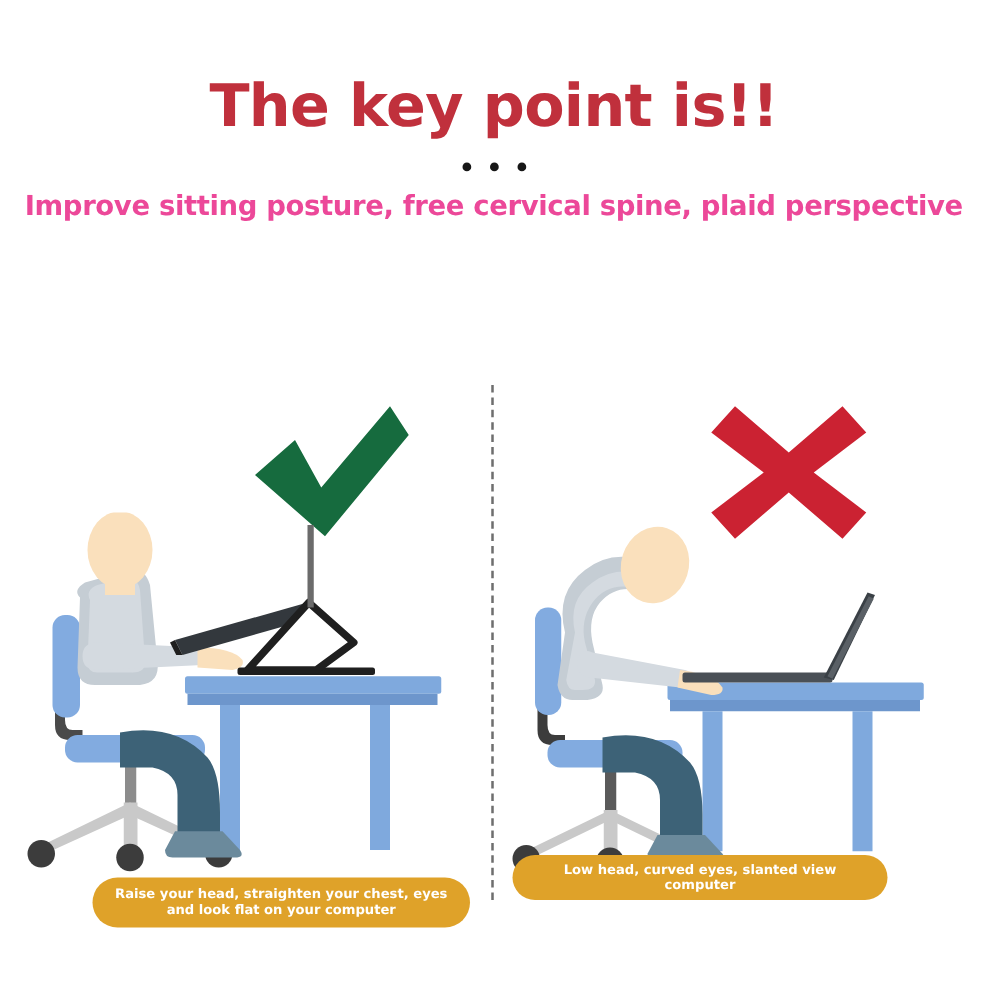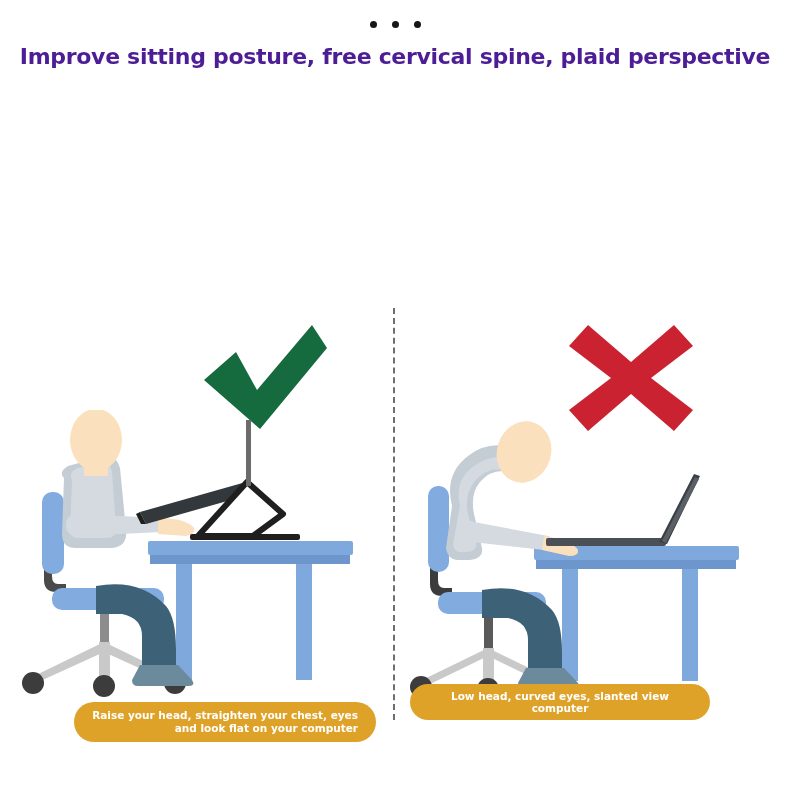--- a/index.html
+++ b/index.html
@@ -56,21 +56,21 @@
     border-radius: 50%;
     background: #171717;
   }
   .tagline {
     margin: 0;
     padding-top: 12px;
     font-size: 22px;
     line-height: 1.0;
     font-weight: 700;
     letter-spacing: -0.3px;
-    color: #4c1d95;
+    color: #ec4899;
     font-family: "DejaVu Sans", sans-serif;
   }
 
   
   .divider {
     position: absolute;
     left: 393px;
     top: 308px;
     width: 0;
     height: 412px;
@@ -115,36 +115,37 @@
     align-items: center;
     padding: 0 18px;
   }
   .pill-left {
     left: 74px;
     top: 702px;
     width: 302px;
     height: 40px;
     font-size: 10.5px;
     line-height: 13px;
-    text-align: right;
+    text-align: center;
   }
   .pill-right {
     left: 410px;
     top: 684px;
     width: 300px;
     height: 36px;
     font-size: 10.5px;
     justify-content: center;
     text-align: center;
   }
 </style>
 </head>
 <body>
 
 <div class="header">
+  <h1 class="headline">The key point is!!</h1>
   <div class="dots">
     <span class="dot"></span>
     <span class="dot"></span>
     <span class="dot"></span>
   </div>
   <p class="tagline">Improve sitting posture, free cervical spine, plaid perspective</p>
 </div>
 
 <div class="divider"></div>
 

